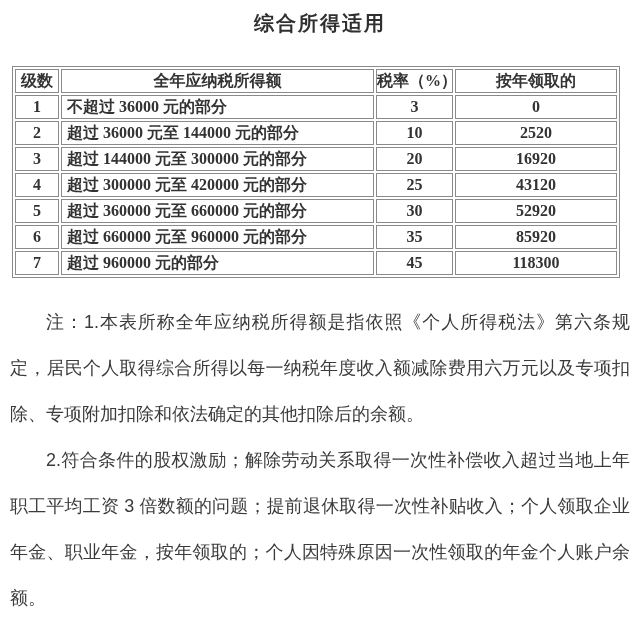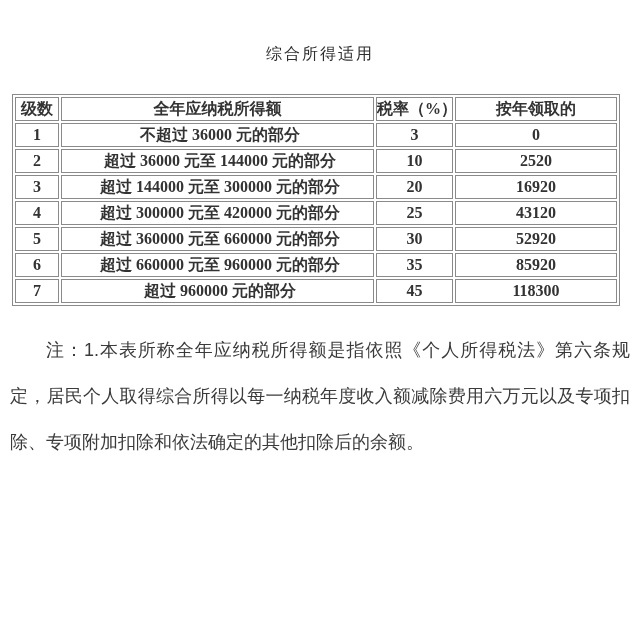--- a/index.html
+++ b/index.html
@@ -6,25 +6,25 @@
   html, body { background: #ffffff; }
   .page {
     position: relative;
     width: 640px;
     height: 641px;
     background: #ffffff;
     overflow: hidden;
     color: #303030;
   }
   .doc-title {
-    margin-top: 44px;
+    margin-top: 10px;
     text-align: center;
     font-family: "Liberation Serif", "DejaVu Serif", serif;
-    font-size: 16px;
-    font-weight: normal;
+    font-size: 20px;
+    font-weight: bold;
     letter-spacing: 2px;
     color: #2f2f2f;
   }
   table.tax-table {
     margin: 29px 0 0 12px;
     width: 604px;
     border-collapse: separate;
     border-spacing: 2px;
     border: 1px solid #8a8a8a;
     background: #ffffff;
@@ -37,21 +37,21 @@
   table.tax-table td {
     border: 1px solid #8a8a8a;
     height: 22px;
     line-height: 22px;
     font-weight: bold;
     text-align: center;
     overflow: hidden;
     white-space: nowrap;
   }
   table.tax-table td.income {
-    text-align: center;
+    text-align: left;
     padding-left: 5px;
   }
   col.c-level { width: 44px; }
   col.c-income { width: 313px; }
   col.c-rate { width: 77px; }
   col.c-deduction { width: 162px; }
   .notes {
     margin: 21px 10px 0 10px;
     font-family: "Liberation Sans", "DejaVu Sans", sans-serif;
     font-size: 18px;
@@ -126,15 +126,16 @@
         <td>7</td>
         <td class="income">超过 960000 元的部分</td>
         <td>45</td>
         <td>118300</td>
       </tr>
     </tbody>
   </table>
 
   <div class="notes">
     <p>注：1.本表所称全年应纳税所得额是指依照《个人所得税法》第六条规定，居民个人取得综合所得以每一纳税年度收入额减除费用六万元以及专项扣除、专项附加扣除和依法确定的其他扣除后的余额。</p>
+    <p>2.符合条件的股权激励；解除劳动关系取得一次性补偿收入超过当地上年职工平均工资 3 倍数额的问题；提前退休取得一次性补贴收入；个人领取企业年金、职业年金，按年领取的；个人因特殊原因一次性领取的年金个人账户余额。</p>
   </div>
 
 </div>
 
 </body></html>

